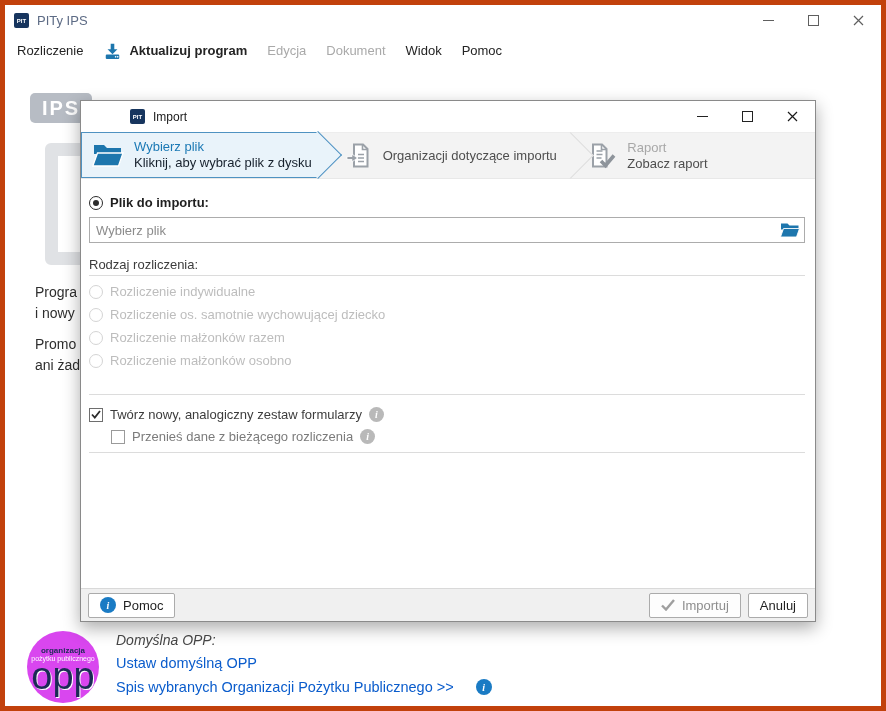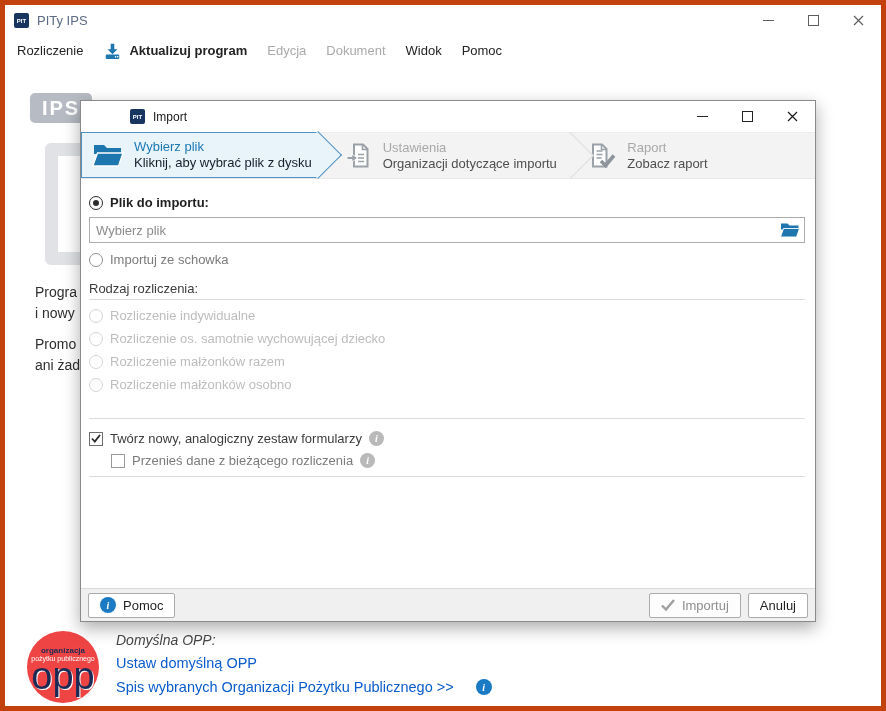--- a/index.html
+++ b/index.html
@@ -21,21 +21,21 @@
   .menu-item.bold{font-weight:bold;}
   .menu-item.disabled{color:#a9a9a9;}
 
   
   .bg-ips-badge{position:absolute;left:25px;top:88px;width:62px;height:30px;background:#b7bcc4;border-radius:5px;color:#fff;font-weight:bold;font-size:20px;display:flex;align-items:center;justify-content:center;letter-spacing:2px;}
   .bg-ips-outline{position:absolute;left:40px;top:138px;width:112px;height:96px;border:13px solid #e0e2e5;border-radius:6px;}
   .bg-frag{position:absolute;left:30px;font-size:14px;color:#2e2e2e;white-space:nowrap;}
 
   
   .opp{position:absolute;left:22px;top:626px;display:flex;gap:17px;}
-  .opp-logo{width:72px;height:72px;border-radius:50%;background:#ef4444;display:flex;flex-direction:column;align-items:center;justify-content:center;overflow:hidden;flex:none;}
+  .opp-logo{width:72px;height:72px;border-radius:50%;background:#d946ef;display:flex;flex-direction:column;align-items:center;justify-content:center;overflow:hidden;flex:none;}
   .opp-l1{font-size:8px;font-weight:bold;color:#1b2a55;line-height:9px;}
   .opp-l2{font-size:7px;color:#fff;line-height:8px;}
   .opp-big{font-size:38px;font-weight:normal;line-height:26px;color:#1b2a55;text-shadow:1px 1px 0 #fff;}
   .opp-text{display:flex;flex-direction:column;padding-top:1px;}
   .opp-default{font-style:italic;font-size:14px;color:#474747;}
   .opp-link{color:#0a5ccc;font-size:14.5px;margin-top:7px;text-decoration:none;cursor:pointer;}
   .opp-row{display:flex;align-items:center;gap:22px;margin-top:8px;}
   .opp-row .opp-link{margin-top:0;}
   .info-badge{width:15px;height:15px;border-radius:50%;background:#b9b9b9;color:#fff;display:flex;align-items:center;justify-content:center;font-size:10px;font-weight:bold;font-style:italic;font-family:"Liberation Serif",serif;flex:none;}
   .info-badge.blue{background:#1a7bc4;width:16px;height:16px;}
@@ -205,21 +205,20 @@
         <div class="sep-arrow"></div>
         <div class="step-ico">
           <svg width="27" height="27" viewBox="0 0 27 27">
             <path d="M8 2.5 h9 l4.5 4.5 v17.5 H8 z" fill="#fff" stroke="#9ba1a8" stroke-width="2"></path>
             <path d="M16.5 2.5 v5 h5" fill="none" stroke="#9ba1a8" stroke-width="1.6"></path>
             <path d="M12 12.5 h6 M12 16 h6 M12 19.5 h6" stroke="#9ba1a8" stroke-width="1.6"></path>
             <path d="M1 14.5 h5 v-2.4 l5.5 3.9 -5.5 3.9 v-2.4 h-5 z" fill="#9ba1a8" stroke="#fff" stroke-width="0.8"></path>
           </svg>
         </div>
         <div class="step-txt">
-          <span class="step-title">Ustawienia</span>
           <span class="step-sub">Organizacji dotyczące importu</span>
         </div>
       </div>
       <div class="step inactive s3">
         <div class="step-ico">
           <svg width="28" height="27" viewBox="0 0 28 27">
             <path d="M4 2.5 h9 l4.5 4.5 v17.5 H4 z" fill="#fff" stroke="#9ba1a8" stroke-width="2"></path>
             <path d="M12.5 2.5 v5 h5" fill="none" stroke="#9ba1a8" stroke-width="1.6"></path>
             <path d="M7.5 9 h6 M7.5 12.5 h6 M7.5 16 h5" stroke="#9ba1a8" stroke-width="1.6"></path>
             <path d="M12 19 l4.5 4.5 L25 13.5" fill="none" stroke="#8e949b" stroke-width="3.6"></path>
@@ -243,24 +242,20 @@
       <div class="input-row">
         <input class="file-input" type="text" placeholder="Wybierz plik" style="">
         <button class="folder-btn">
           <svg width="20" height="16" viewBox="0 0 20 16">
             <path fill="#1d76ad" d="M1 1.5 h6.5 l2 2 h9 v4 H1 z"></path>
             <path fill="#1d76ad" stroke="#fff" stroke-width="0.9" d="M3.5 6.5 h16 l-3 8.5 H0.5 z"></path>
           </svg>
         </button>
       </div>
 
-      <div class="radio-row mt9">
-        <div class="radio-circle unsel"></div>
-        <span class="lbl-gray">Importuj ze schowka</span>
-      </div>
 
       <div class="mt14 lbl-dark">Rodzaj rozliczenia:</div>
       <div class="divider"></div>
 
       <div class="radio-row mt8">
         <div class="radio-circle dis"></div>
         <span class="lbl-dis">Rozliczenie indywidualne</span>
       </div>
       <div class="radio-row mt8">
         <div class="radio-circle dis"></div>

